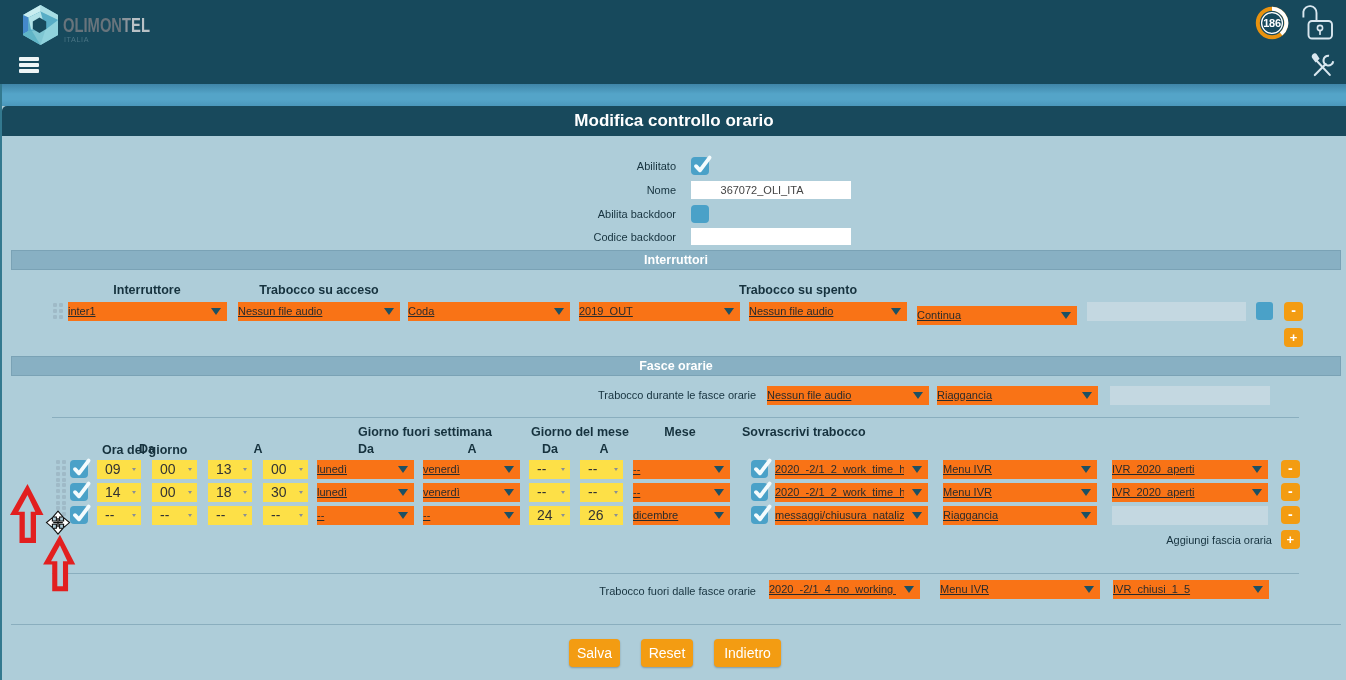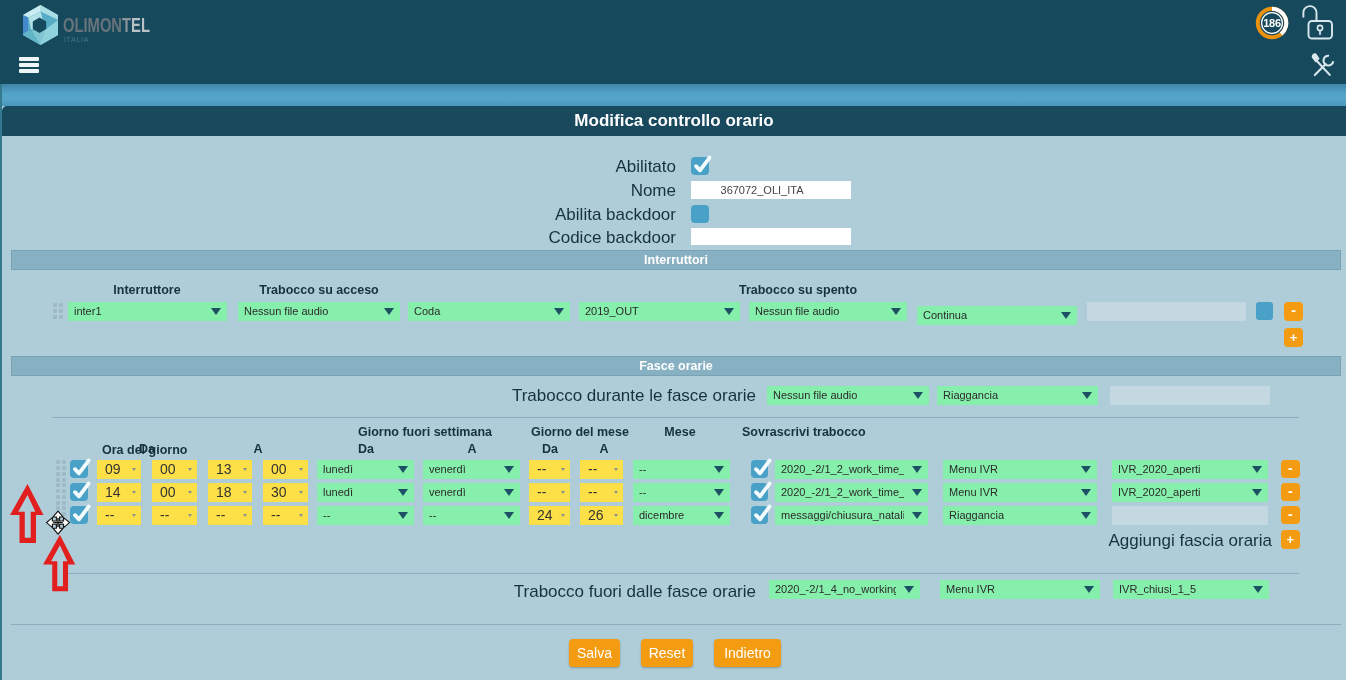--- a/index.html
+++ b/index.html
@@ -4,27 +4,27 @@
 <style>
 * { margin:0; padding:0; box-sizing:border-box; font-family:"Liberation Sans", sans-serif; }
 html,body { width:1346px; height:680px; overflow:hidden; }
 #page { position:relative; width:1346px; height:680px; background:#aecdd9; }
 .abs { position:absolute; }
 
 #hdr { left:0; top:0; width:1346px; height:84px; background:#17495c; }
 #band { left:0; top:84px; width:1346px; height:22px; background:linear-gradient(180deg,#3f85a8 0%,#54a4c8 45%,#54a4c8 70%,#4a97bb 100%); }
 #leftline { left:0; top:84px; width:2px; height:596px; background:#33798f; }
 #titlebar { left:2px; top:106px; width:1344px; height:30px; background:#18495c; border-top-left-radius:5px; color:#fff; font-size:17px; font-weight:bold; text-align:center; line-height:30px; }
-.lbl { font-size:17px; color:#16323e; text-align:right; }
+.lbl { font-size:11px; color:#16323e; text-align:right; }
 .lbl-l { font-size:11px; color:#16323e; text-align:left; }
 .bold { font-weight:bold; font-size:12.5px; }
 .inp { background:#fff; font-size:11px; color:#333; line-height:18px; }
 .inp-dis { background:#c4d8e1; }
 
-.sel { background:#86efac; font-size:11px; color:#2b2b2b; line-height:19px; padding-left:6px; white-space:nowrap; overflow:hidden; }
+.sel { background:#f97316; font-size:11px; color:#2b2b2b; line-height:19px; white-space:nowrap; overflow:hidden;text-decoration:underline; }
 .sel b { display:block; font-weight:normal; overflow:hidden; white-space:nowrap; height:100%; margin-right:6px; }
 .sel .tri { position:absolute; right:6px; top:6px; width:0; height:0; border-left:5px solid transparent; border-right:5px solid transparent; border-top:7.5px solid #1d5063; }
 
 .num { background:#fde047; font-size:14px; color:#333; line-height:19px; padding-left:8px; }
 .num .ntri { position:absolute; right:5px; top:8px; width:0; height:0; border-left:2.5px solid transparent; border-right:2.5px solid transparent; border-top:3px solid #8a8f94; }
 
 .cb { background:#4aa1c8; border-radius:4px; width:18px; height:18px; }
 .cb svg { position:absolute; left:1px; top:-4px; overflow:visible; }
 
 .obtn { background:#f39c12; border-radius:4px; color:#fff; text-align:center; font-weight:bold; }

